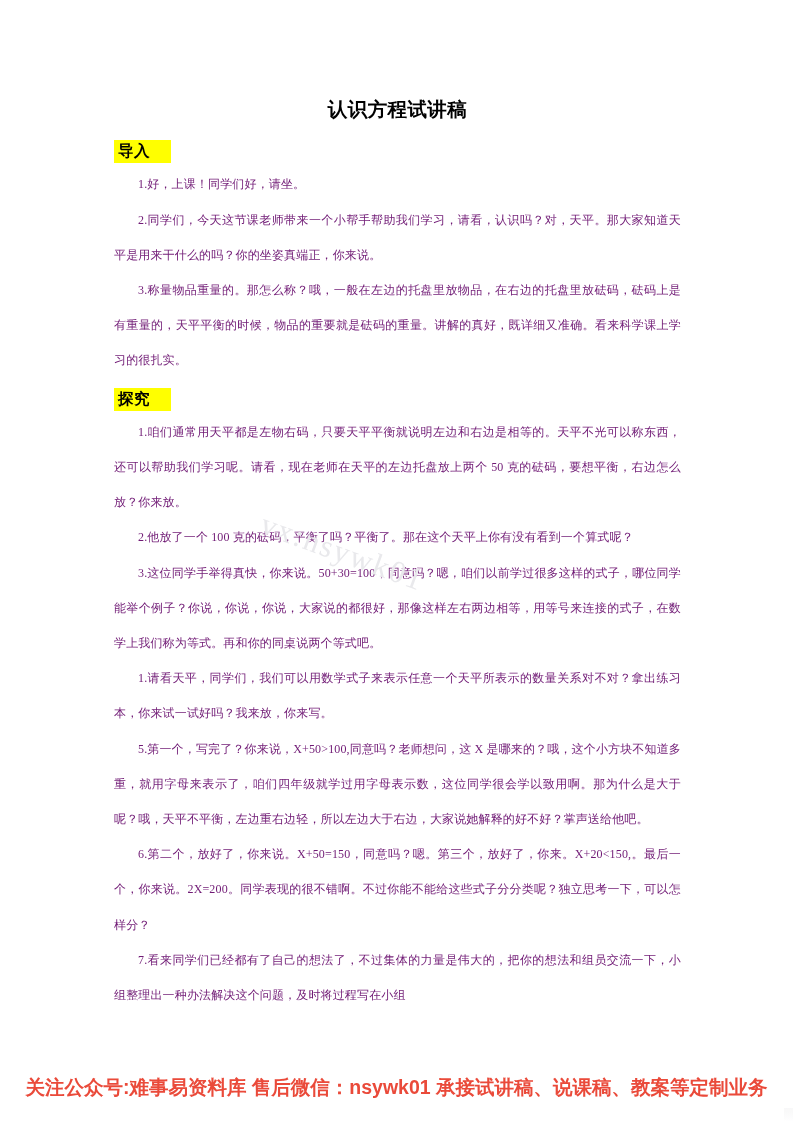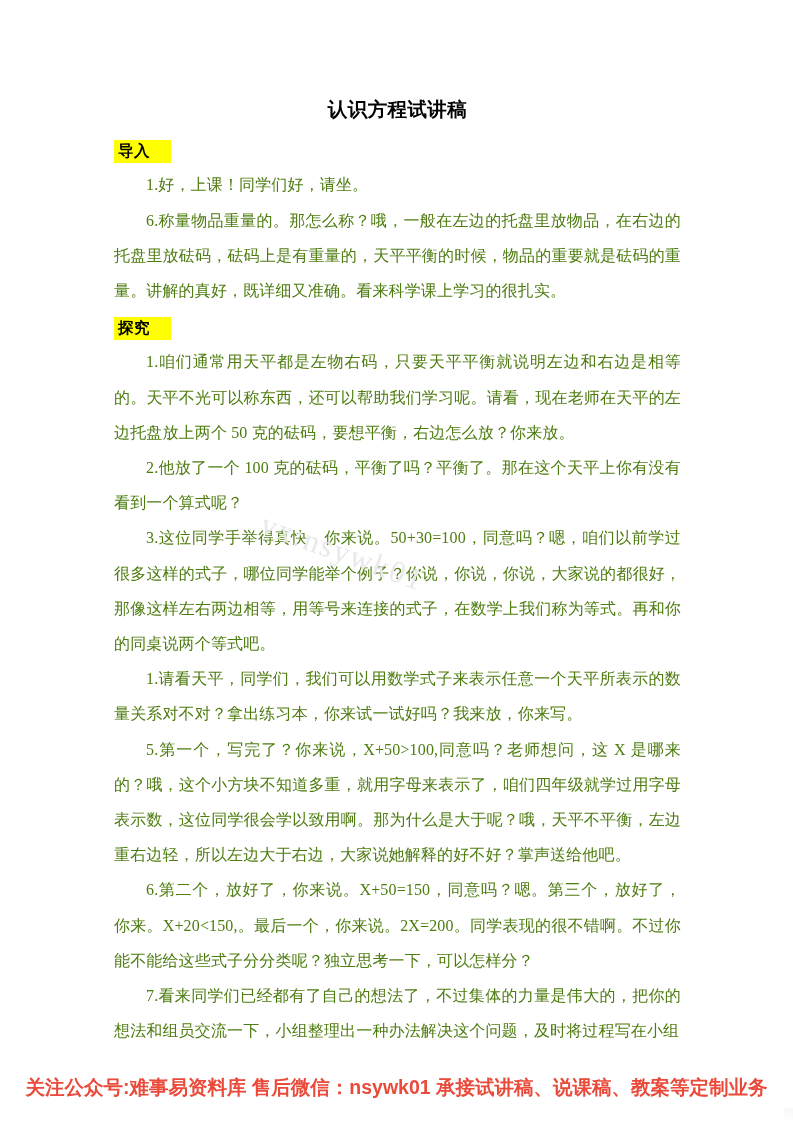--- a/index.html
+++ b/index.html
@@ -58,26 +58,26 @@
     font-size: 15.5px;
     font-family: "Liberation Sans", "DejaVu Sans", sans-serif;
     padding: 1px 21px 2px 4px;
     letter-spacing: 0.5px;
     line-height: 1.3;
   }
 
   
   .para {
     margin: 0;
-    font-size: 16px;
+    font-size: 12px;
     line-height: 35.2px;
     text-align: justify;
     text-justify: inter-ideograph;
     text-indent: 2em;
-    color: #4d7c0f;
+    color: #701a75;
     letter-spacing: 0.15px;
   }
   .para + .para { margin-top: 0; }
 
   .tag-block { margin-top: 6px; }
   .tag-block.first { margin-top: 0; }
 
   
   #block-daoru { margin-top: 0px; }
   #block-tanjiu { margin-top: 9px; }
@@ -152,21 +152,22 @@
 
   <div id="doc-column">
 
     <h1 class="doc-title">认识方程试讲稿</h1>
 
     <div id="block-daoru" class="tag-block first">
       <div class="section-tag-row">
         <span class="section-tag">导入</span>
       </div>
       <p class="para">1.好，上课！同学们好，请坐。</p>
-      <p class="para">6.称量物品重量的。那怎么称？哦，一般在左边的托盘里放物品，在右边的托盘里放砝码，砝码上是有重量的，天平平衡的时候，物品的重要就是砝码的重量。讲解的真好，既详细又准确。看来科学课上学习的很扎实。</p>
+      <p class="para">2.同学们，今天这节课老师带来一个小帮手帮助我们学习，请看，认识吗？对，天平。那大家知道天平是用来干什么的吗？你的坐姿真端正，你来说。</p>
+      <p class="para">3.称量物品重量的。那怎么称？哦，一般在左边的托盘里放物品，在右边的托盘里放砝码，砝码上是有重量的，天平平衡的时候，物品的重要就是砝码的重量。讲解的真好，既详细又准确。看来科学课上学习的很扎实。</p>
     </div>
 
     <div id="block-tanjiu" class="tag-block">
       <div class="section-tag-row">
         <span class="section-tag">探究</span>
       </div>
       <p class="para">1.咱们通常用天平都是左物右码，只要天平平衡就说明左边和右边是相等的。天平不光可以称东西，还可以帮助我们学习呢。请看，现在老师在天平的左边托盘放上两个 50 克的砝码，要想平衡，右边怎么放？你来放。</p>
       <p class="para">2.他放了一个 100 克的砝码，平衡了吗？平衡了。那在这个天平上你有没有看到一个算式呢？</p>
       <p class="para">3.这位同学手举得真快，你来说。50+30=100，同意吗？嗯，咱们以前学过很多这样的式子，哪位同学能举个例子？你说，你说，你说，大家说的都很好，那像这样左右两边相等，用等号来连接的式子，在数学上我们称为等式。再和你的同桌说两个等式吧。</p>
       <p class="para">1.请看天平，同学们，我们可以用数学式子来表示任意一个天平所表示的数量关系对不对？拿出练习本，你来试一试好吗？我来放，你来写。</p>

